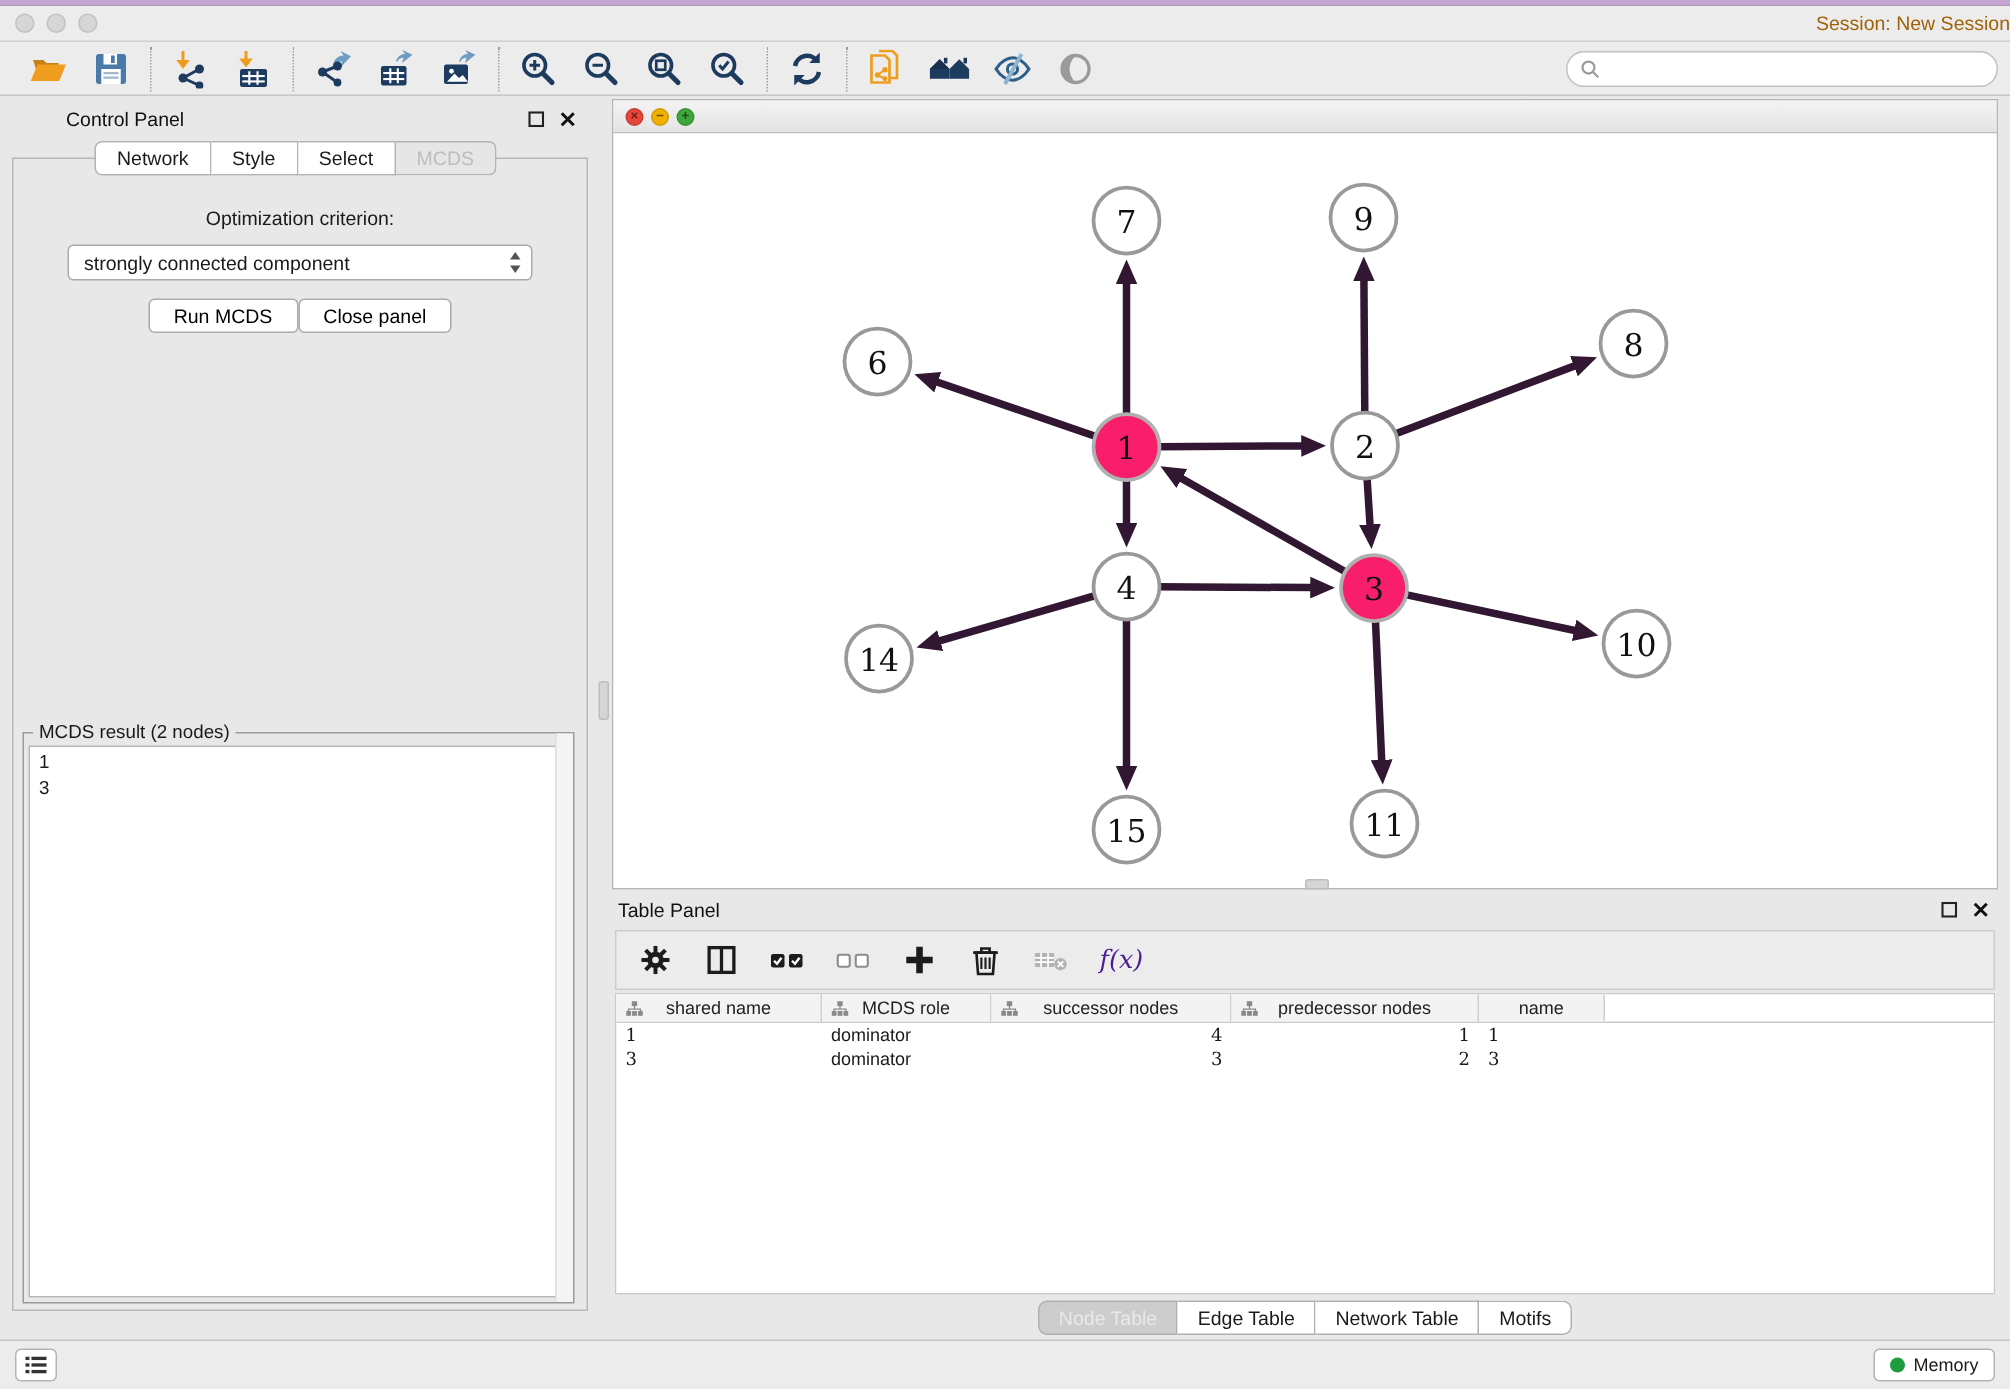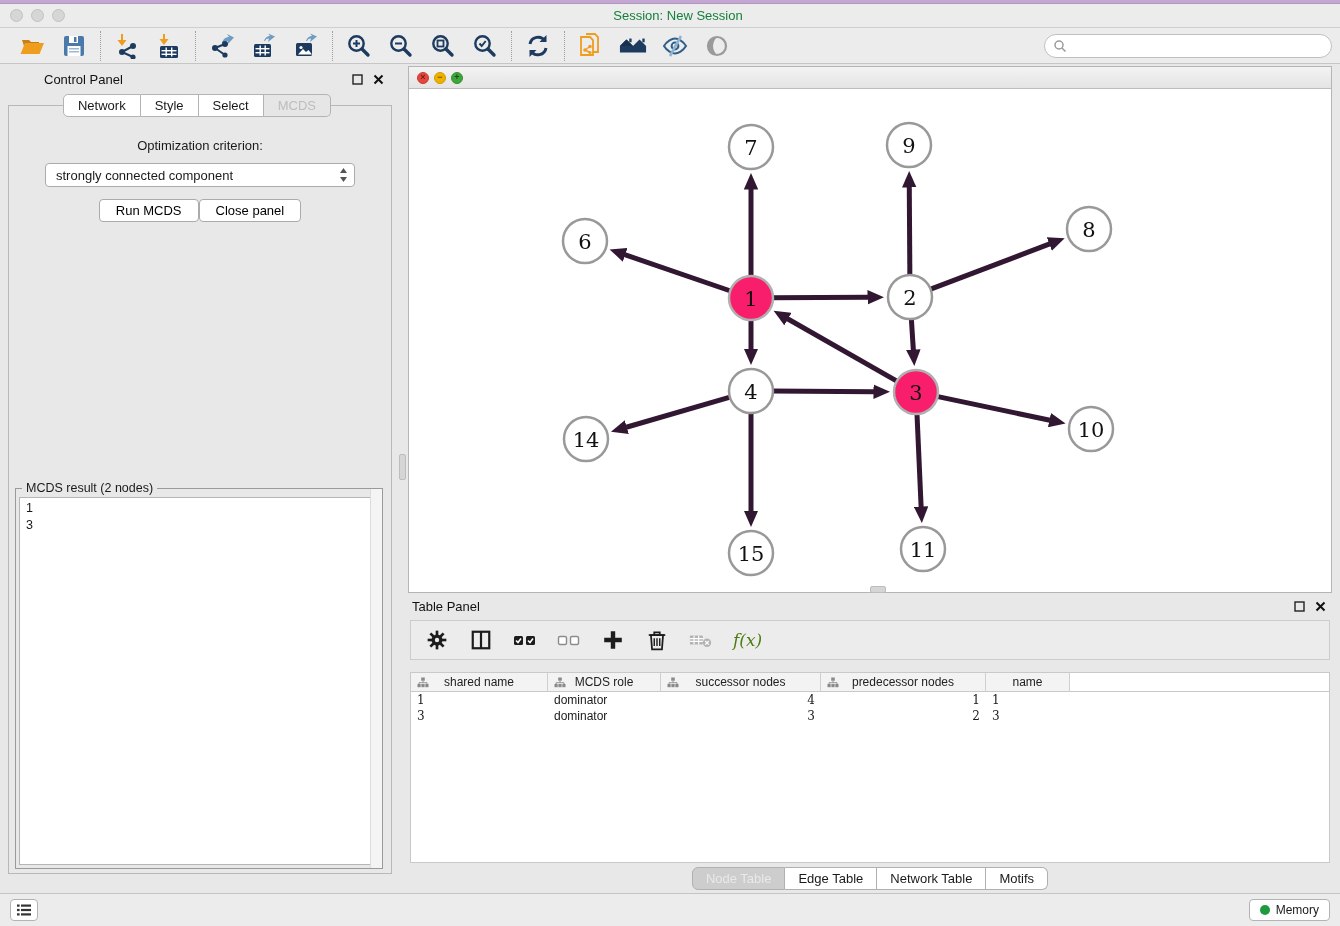--- a/index.html
+++ b/index.html
@@ -5,21 +5,21 @@
   * { margin:0; padding:0; box-sizing:border-box; }
   html,body { width:1340px; height:926px; overflow:hidden; }
   body { font-family:"Liberation Sans", sans-serif; background:#e8e8e8; color:#1a1a1a; font-size:13px; }
   .app { width:1340px; height:926px; display:flex; flex-direction:column; }
 
   
   .top-strip { height:4px; background:#c4a6d2; border-bottom:1px solid #b197c0; }
   .titlebar { height:24px; background:#ececec; border-bottom:1px solid #cfcfcf; position:relative; display:flex; align-items:center; }
   .traffic { display:flex; gap:8px; margin-left:10px; }
   .tl { width:13px; height:13px; border-radius:50%; background:#d6d6d6; border:1px solid #c2c2c2; }
-  .win-title { position:absolute; left:16px; right:0; text-align:center; color:#15803d; font-size:13px; }
+  .win-title { position:absolute; left:16px; right:0; text-align:right; color:#a16207; font-size:13px; }
 
   
   .toolbar { height:36px; background:#ececec; border-bottom:1px solid #c6c6c6; display:flex; align-items:center; padding:0 8px; }
   .tb-group { display:flex; align-items:center; gap:14px; padding:0 10px; }
   .tb-sep { width:1px; height:30px; border-left:1px dotted #9f9f9f; margin:0 2px; }
   .tb-btn { width:28px; height:28px; display:flex; align-items:center; justify-content:center; cursor:default; }
   .tb-btn svg { display:block; }
   .search-wrap { margin-left:auto; display:flex; align-items:center; }
   .search-box { width:288px; height:24px; background:#fff; border:1px solid #c0c0c0; border-radius:12px; display:flex; align-items:center; padding:0 8px; }
   .search-box input { border:none; outline:none; flex:1; font-size:12px; background:transparent; font-family:"Liberation Sans",sans-serif; }
@@ -66,22 +66,22 @@
   .ntl.max { background:#3ea73b; border:1px solid #349031; }
   .net-title { position:absolute; left:0; right:0; text-align:center; font-size:13px; color:#111; }
   .net-canvas { flex:1; background:#fff; position:relative; overflow:hidden; }
   .h-splitter-handle { position:absolute; bottom:-1px; left:50%; width:16px; height:7px; background:#d5d5d5; border:1px solid #bdbdbd; border-radius:2px; }
 
   
   .table-panel { flex:1; display:flex; flex-direction:column; margin-top:2px; min-height:0; }
   .tp-titlebar { display:flex; padding:4px 6px 2px 4px; }
   .tp-toolbar { margin:4px 2px 0 2px; height:40px; background:#ececec; border:1px solid #cccccc; display:flex; align-items:center; gap:20px; padding:0 14px; }
   .tp-toolbar .tb-btn { width:24px; height:24px; }
-  .fx { font-family:"DejaVu Serif", serif; font-style:italic; font-size:17px; color:#4d7c0f; }
-  .tp-table { margin:12px 2px 0 2px; flex:1; background:#fff; border:1px solid #c9c9c9; display:flex; flex-direction:column; min-height:0; }
+  .fx { font-family:"DejaVu Serif", serif; font-style:italic; font-size:17px; color:#4c1d95; }
+  .tp-table { margin:2px 2px 0 2px; flex:1; background:#fff; border:1px solid #c9c9c9; display:flex; flex-direction:column; min-height:0; }
   .t-header { display:flex; height:19px; border-bottom:1px solid #c9c9c9; background:#fff; }
   .th { background:#f3f3f3; border-right:1px solid #cfcfcf; display:flex; align-items:center; justify-content:center; gap:6px; font-size:12px; color:#222; }
   .th .tree-ic { position:absolute; left:6px; }
   .th { position:relative; }
   .t-body { flex:1; background:#fff; }
   .t-row { display:flex; height:16px; font-size:12px; }
   .td { padding:0 6px; display:flex; align-items:center; font-family:"DejaVu Serif", serif; }
   .td.sans { font-family:"Liberation Sans", sans-serif; }
   .td.num { justify-content:flex-end; }
   .c0 { width:137px; } .c1 { width:113px; } .c2 { width:160px; } .c3 { width:165px; } .c4 { width:84px; }

